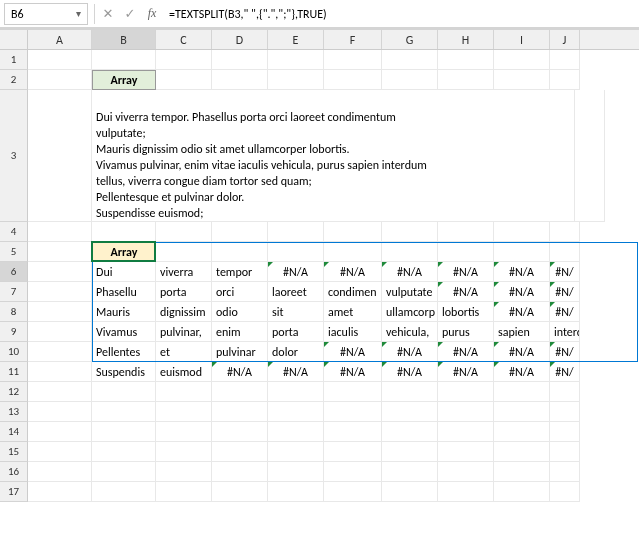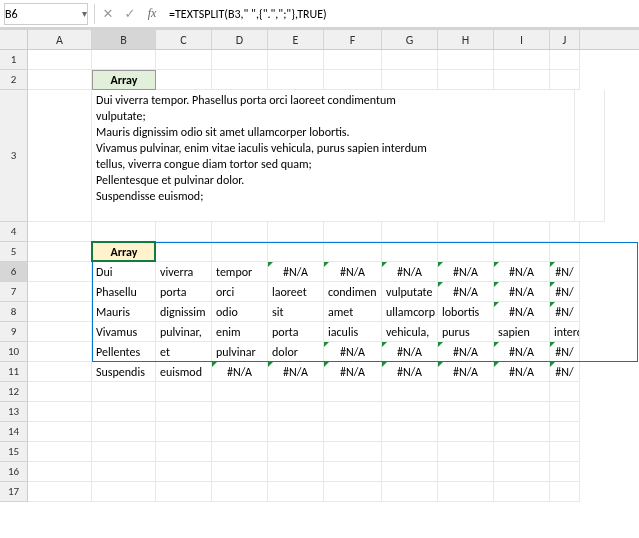--- a/index.html
+++ b/index.html
@@ -1,19 +1,19 @@
 <!DOCTYPE html>
 <html><head>
 <meta charset="utf-8">
 <style>
 * { box-sizing: border-box; margin: 0; padding: 0; }
 body { font-family: Calibri, Arial, sans-serif; font-size: 12px; background: #fff; overflow: hidden; width: 639px; height: 538px; }
 
 .formula-bar { display: flex; align-items: center; height: 28px; border-bottom: 1px solid #d4d4d4; background: #fff; }
-.name-box { width: 84px; height: 22px; border: 1px solid #ccc; margin: 0 4px; display: flex; align-items: center; padding: 0 0; font-size: 12px; background: #fff; }
+.name-box { width: 84px; height: 22px; border: 1px solid #ccc; margin: 0 4px; display: flex; align-items: center; padding: 0 6px; font-size: 12px; background: #fff; }
 .name-box-text { flex: 1; }
 .dd-icon { font-size: 10px; color: #666; }
 .fb-divider { width: 1px; height: 20px; background: #d4d4d4; margin: 0 2px; }
 .fb-btn { width: 22px; height: 22px; display: flex; align-items: center; justify-content: center; color: #999; font-size: 13px; }
 .fx { font-style: italic; font-family: 'Times New Roman', serif; font-size: 12px; color: #666; }
 .formula-input { flex: 1; height: 22px; padding: 0 6px; font-size: 12px; display: flex; align-items: center; border: none; }
 
 .grid-wrap { position: relative; }
 .corner { position: absolute; left: 0; top: 0; width: 28px; height: 20px; background: #f0f0f0; border-right: 1px solid #ccc; border-bottom: 1px solid #ccc; }
 .col-headers { display: flex; margin-left: 28px; height: 20px; background: #f0f0f0; border-bottom: 1px solid #ccc; }
@@ -25,21 +25,21 @@
 
 .rows { }
 .row { display: flex; height: 20px; }
 .row-1 { height: 20px; }
 .row-3 { height: 132px; }
 .row-h { width: 28px; background: #f0f0f0; border-right: 1px solid #ccc; border-bottom: 1px solid #d4d4d4; display: flex; align-items: center; justify-content: center; font-size: 11px; color: #333; }
 .row-h.sel { background: #d6d6d6; }
 .cell { border-right: 1px solid #e8e8e8; border-bottom: 1px solid #e8e8e8; padding: 0 4px; display: flex; align-items: center; overflow: hidden; white-space: nowrap; font-size: 12px; position: relative; }
 .cell.header-green { background: #e2efda; font-weight: bold; border: 1px solid #999; justify-content: center; }
 .cell.header-yellow { background: #fff2cc; font-weight: bold; border: 1px solid #999; justify-content: center; }
-.cell.wrap { white-space: normal; align-items: flex-start; padding-top: 2px; line-height: 16px; overflow: visible; z-index: 5; }
+.cell.wrap { white-space: normal; align-items: flex-end; padding-top: 2px; line-height: 16px; overflow: visible; z-index: 5; }
 .cell .txt { position: relative; z-index: 2; }
 
 .spill { border: 1px solid #0078d4; position: absolute; pointer-events: none; z-index: 10; }
 .active-cell { border: 2px solid #107c41; position: absolute; pointer-events: none; z-index: 11; }
 
 .na { text-align: center; justify-content: center; }
 .tri { position: absolute; top: 0; left: 0; width: 0; height: 0; border-left: 5px solid #1f8a3b; border-bottom: 5px solid transparent; }
 
 .sep { height: 2px; background: #d4d4d4; }
 </style>

